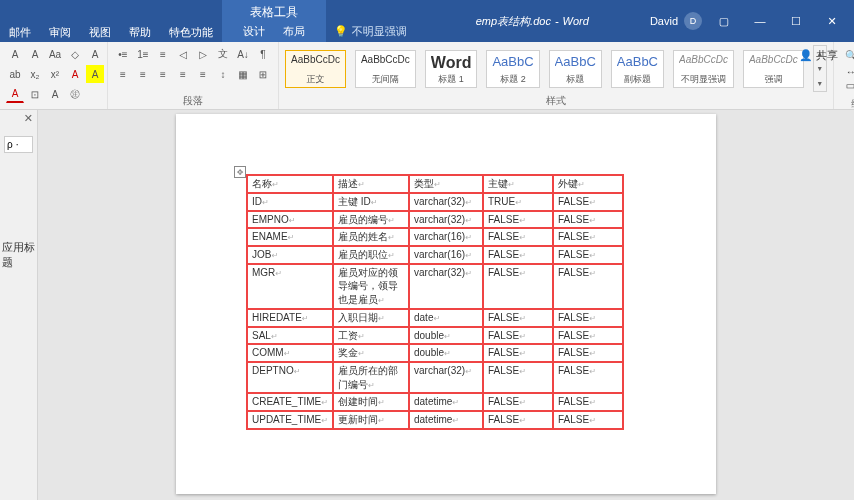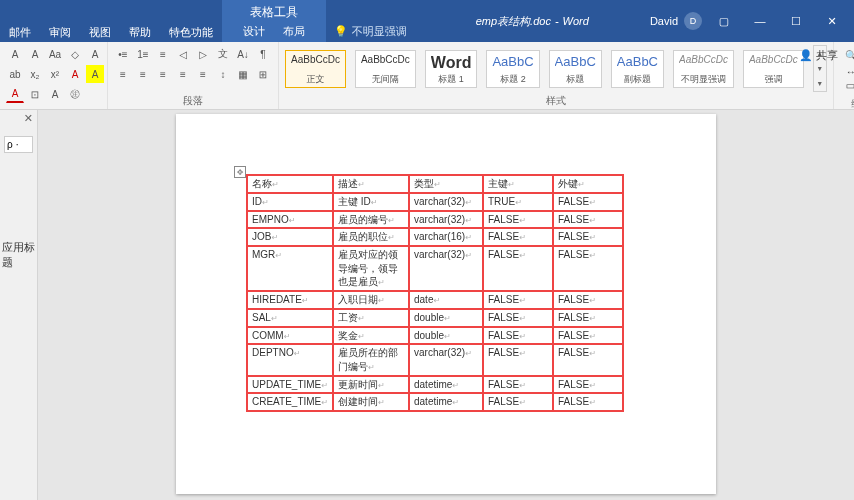--- a/index.html
+++ b/index.html
@@ -252,20 +252,27 @@
             <td class="c4">FALSE<span class="para-mark">↵</span></td>
           </tr>
           <tr>
             <td class="c0">EMPNO<span class="para-mark">↵</span></td>
             <td class="c1">雇员的编号<span class="para-mark">↵</span></td>
             <td class="c2">varchar(32)<span class="para-mark">↵</span></td>
             <td class="c3">FALSE<span class="para-mark">↵</span></td>
             <td class="c4">FALSE<span class="para-mark">↵</span></td>
           </tr>
           <tr>
+            <td class="c0">ENAME<span class="para-mark">↵</span></td>
+            <td class="c1">雇员的姓名<span class="para-mark">↵</span></td>
+            <td class="c2">varchar(16)<span class="para-mark">↵</span></td>
+            <td class="c3">FALSE<span class="para-mark">↵</span></td>
+            <td class="c4">FALSE<span class="para-mark">↵</span></td>
+          </tr>
+          <tr>
             <td class="c0">JOB<span class="para-mark">↵</span></td>
             <td class="c1">雇员的职位<span class="para-mark">↵</span></td>
             <td class="c2">varchar(16)<span class="para-mark">↵</span></td>
             <td class="c3">FALSE<span class="para-mark">↵</span></td>
             <td class="c4">FALSE<span class="para-mark">↵</span></td>
           </tr>
           <tr>
             <td class="c0">MGR<span class="para-mark">↵</span></td>
             <td class="c1">雇员对应的领导编号，领导也是雇员<span class="para-mark">↵</span></td>
             <td class="c2">varchar(32)<span class="para-mark">↵</span></td>
@@ -294,29 +301,29 @@
             <td class="c4">FALSE<span class="para-mark">↵</span></td>
           </tr>
           <tr>
             <td class="c0">DEPTNO<span class="para-mark">↵</span></td>
             <td class="c1">雇员所在的部门编号<span class="para-mark">↵</span></td>
             <td class="c2">varchar(32)<span class="para-mark">↵</span></td>
             <td class="c3">FALSE<span class="para-mark">↵</span></td>
             <td class="c4">FALSE<span class="para-mark">↵</span></td>
           </tr>
           <tr>
+            <td class="c0">CREATE_TIME<span class="para-mark">↵</span></td>
+            <td class="c1">创建时间<span class="para-mark">↵</span></td>
+            <td class="c2">datetime<span class="para-mark">↵</span></td>
+            <td class="c3">FALSE<span class="para-mark">↵</span></td>
+            <td class="c4">FALSE<span class="para-mark">↵</span></td>
+          </tr>
+          <tr>
             <td class="c0">UPDATE_TIME<span class="para-mark">↵</span></td>
             <td class="c1">更新时间<span class="para-mark">↵</span></td>
             <td class="c2">datetime<span class="para-mark">↵</span></td>
             <td class="c3">FALSE<span class="para-mark">↵</span></td>
             <td class="c4">FALSE<span class="para-mark">↵</span></td>
           </tr>
-          <tr>
-            <td class="c0">CREATE_TIME<span class="para-mark">↵</span></td>
-            <td class="c1">创建时间<span class="para-mark">↵</span></td>
-            <td class="c2">datetime<span class="para-mark">↵</span></td>
-            <td class="c3">FALSE<span class="para-mark">↵</span></td>
-            <td class="c4">FALSE<span class="para-mark">↵</span></td>
-          </tr>
         </tbody>
     </table>
   </div>
 </div>
 
 </body></html>

